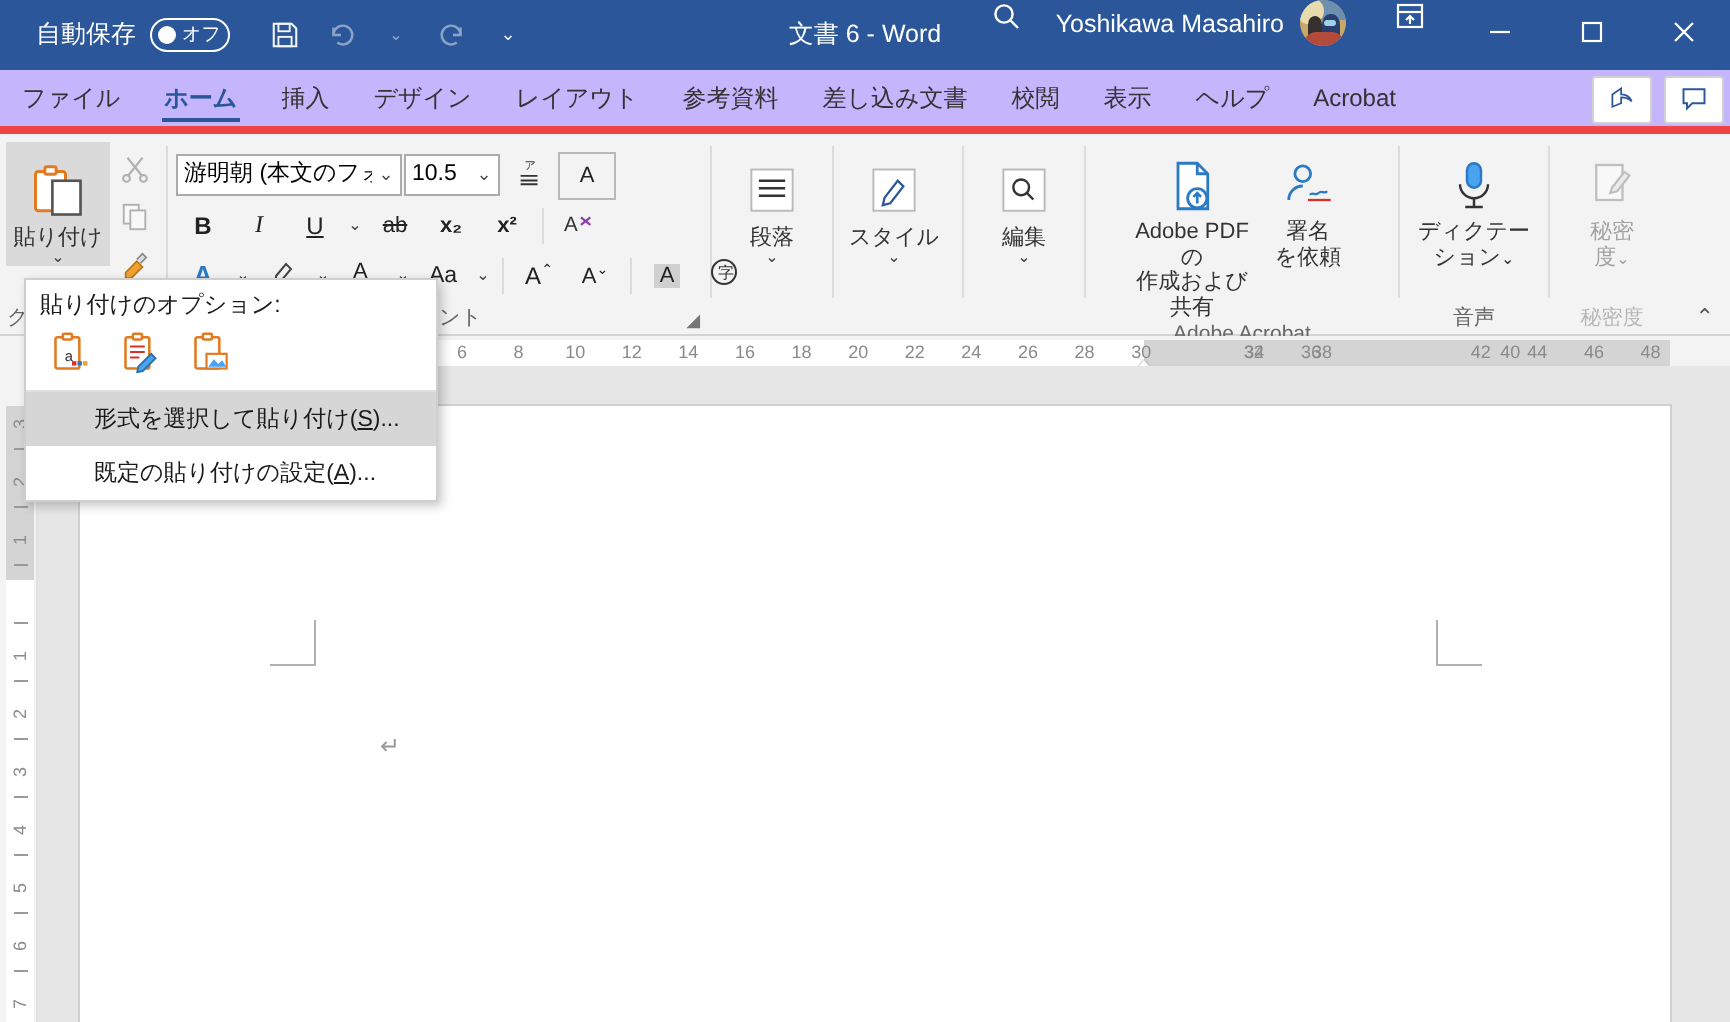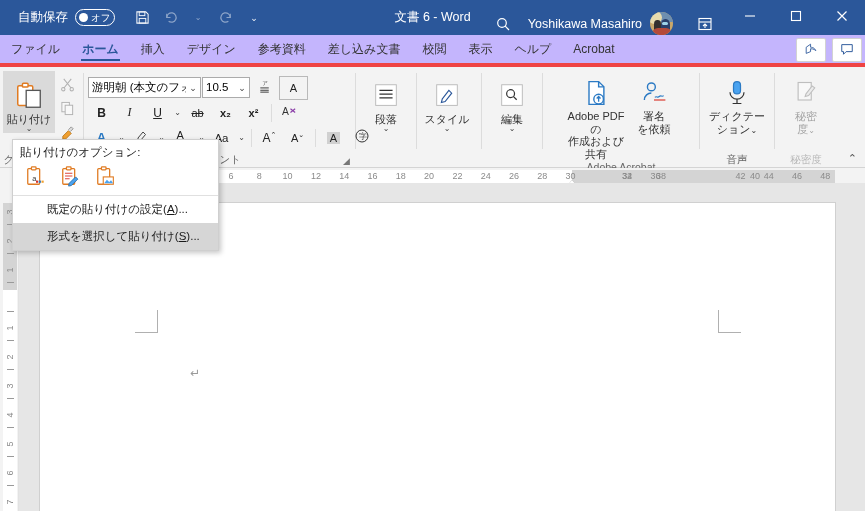--- a/index.html
+++ b/index.html
@@ -28,21 +28,21 @@
   .qbtn{
     width:26px;height:24px;display:flex;align-items:center;justify-content:center;
     color:#fff;opacity:.95;
   }
   .qbtn.dim{opacity:.45;}
   .qbtn svg{display:block;}
   .doctitle{
     position:absolute;left:0;right:0;text-align:center;font-size:12.5px;
     color:#fff;pointer-events:none;
   }
-  .tright{margin-left:auto;display:flex;align-items:flex-end;height:35px;}
+  .tright{margin-left:auto;display:flex;align-items:flex-start;height:35px;}
   .searchicon{width:34px;display:flex;align-items:center;justify-content:center;}
   .account{display:flex;align-items:center;gap:8px;margin:0 10px 0 8px;}
   .account .name{font-size:12.5px;color:#fff;white-space:nowrap;}
   .avatar{
     width:23px;height:23px;border-radius:50%;overflow:hidden;position:relative;
     background:#c9a86a;flex:0 0 auto;
   }
   .avatar .sky{position:absolute;left:0;top:0;width:100%;height:45%;background:#6e8fb0;}
   .avatar .hair{position:absolute;left:-10%;top:-6%;width:60%;height:60%;background:#e8dcae;border-radius:50%;}
   .avatar .f1{position:absolute;left:16%;top:36%;width:34%;height:46%;background:#33302e;border-radius:42% 42% 20% 20%;}
@@ -289,20 +289,23 @@
       </div>
     <div class="tab active">
         <span>ホーム</span>
         <span class="ul"></span>
       </div>
     <div class="tab">
         <span>挿入</span>
       </div>
     <div class="tab">
         <span>デザイン</span>
+      </div>
+    <div class="tab">
+        <span>レイアウト</span>
       </div>
     <div class="tab">
         <span>参考資料</span>
       </div>
     <div class="tab">
         <span>差し込み文書</span>
       </div>
     <div class="tab">
         <span>校閲</span>
       </div>
@@ -727,21 +730,21 @@
           <svg width="22" height="22" viewBox="0 0 24 24">
               <rect x="3" y="4" width="13" height="17" rx="1" fill="#fff" stroke="#e07b22" stroke-width="1.4"></rect>
               <rect x="7" y="2" width="5" height="3.2" rx=".8" fill="#fff" stroke="#e07b22" stroke-width="1.4"></rect>
               <rect x="9" y="13" width="11" height="8" fill="#fff" stroke="#e07b22" stroke-width="1.2"></rect>
               <path d="M10 20l3-4 2.5 2.5 2-2 2.2 3.5z" fill="#4aa3f0"></path>
             </svg>
         </span>
       </div>
     </div>
     <div class="pm-sep"></div>
+    <div class="pm-item hl">
+      <span><span>形式を選択して貼り付け(</span><u>S</u><span>)...</span></span>
+    </div>
     <div class="pm-item">
       <span><span>既定の貼り付けの設定(</span><u>A</u><span>)...</span></span>
     </div>
-    <div class="pm-item hl">
-      <span><span>形式を選択して貼り付け(</span><u>S</u><span>)...</span></span>
-    </div>
   </div>
 
 </div>
 
 </body></html>

